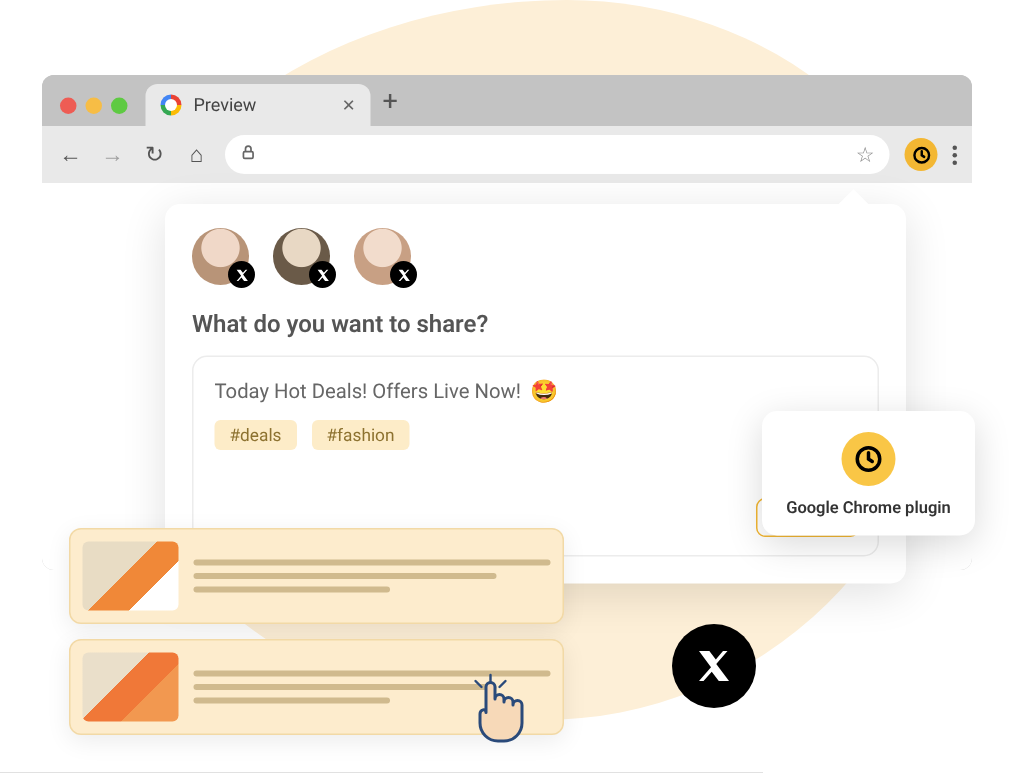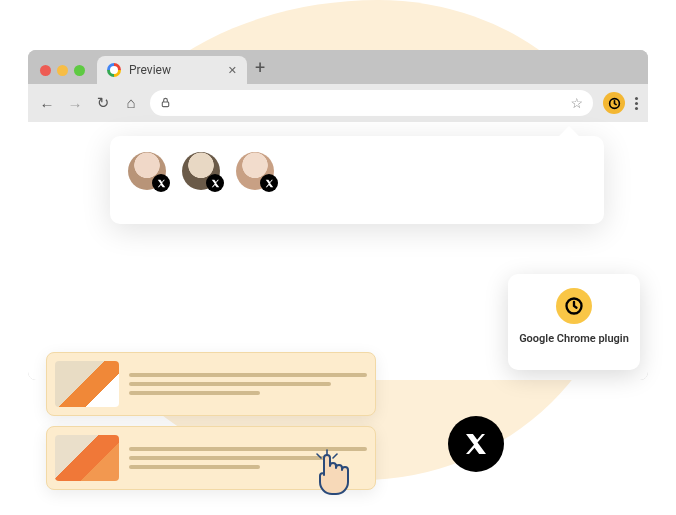--- a/index.html
+++ b/index.html
@@ -150,25 +150,25 @@
     background:#fff;
     font-size:12px;
     font-weight:500;
     padding:5px 12px;
     border-radius:6px;
   }
 
   .plugin-card {
     position:absolute;
     top:274px; left:508px;
-    width:132px;
+    width:142px;
     background:#fff;
     border-radius:10px;
     box-shadow: 0 6px 24px rgba(0,0,0,0.15);
-    padding:14px 8px 25px 8px;
+    padding:14px 8px 12px 8px;
     text-align:center;
     z-index:5;
   }
   .plugin-icon {
     width:36px; height:36px; border-radius:50%;
     background:#f9c646;
     margin:0 auto 8px auto;
     display:flex; align-items:center; justify-content:center;
   }
   .plugin-label { font-size:11px; font-weight:600; color:#333; }
@@ -288,20 +288,32 @@
     </div>
     <div class="avatar-wrap">
       <div class="avatar a3"></div>
       <div class="badge-x xicon">
         <svg width="9" height="9" viewBox="0 0 24 24" fill="#fff">
             <path d="M18 2h3l-7.5 8.6L22 22h-6.8l-4.7-6.2L5 22H2l8-9.2L2 2h6.9l4.3 5.7L18 2z"></path>
           </svg>
       </div>
     </div>
   </div>
+  <div class="prompt">What do you want to share?</div>
+  <div class="composer">
+    <div class="composer-text">
+      <span>Today Hot Deals!  Offers Live Now!</span>
+      <span class="emoji">🤩</span>
+    </div>
+    <div class="hashtags">
+      <span class="tag">#deals</span>
+      <span class="tag">#fashion</span>
+    </div>
+    <button class="preview-btn">Preview</button>
+  </div>
 </div>
 
 <div class="plugin-card">
   <div class="plugin-icon">
     <svg class="clock-svg" width="20" height="20" viewBox="0 0 24 24" fill="none" stroke="#000" stroke-width="2.8" stroke-linecap="round">
         <circle cx="12" cy="12" r="9"></circle>
         <path d="M12 7v5l3 2"></path>
       </svg>
   </div>
   <div class="plugin-label">Google Chrome plugin</div>

